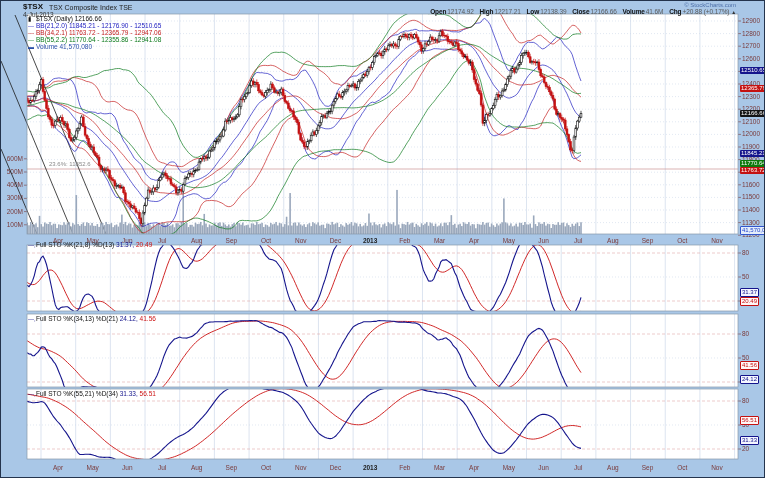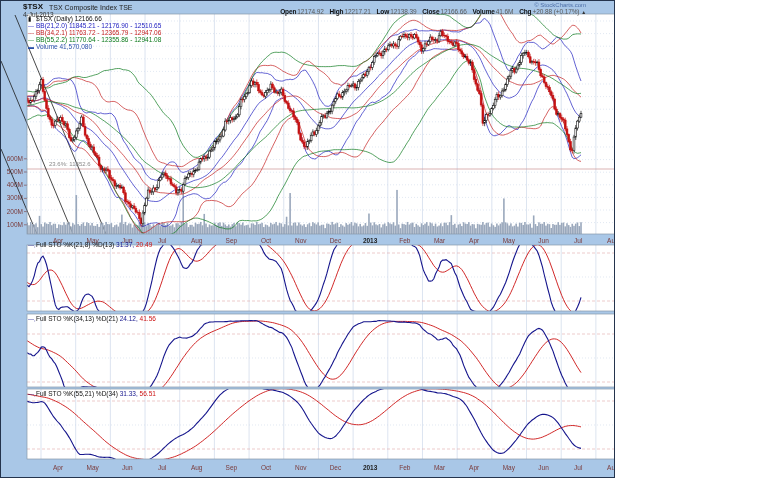--- a/index.html
+++ b/index.html
@@ -1,16 +1,16 @@
 <!DOCTYPE html>
 <html><head>
 <meta charset="utf-8">
 <style>
   html,body{margin:0;padding:0;background:#ffffff;-webkit-text-size-adjust:none;}
-  .wrap{position:relative;width:615px;height:478px;box-sizing:border-box;
+  .wrap{position:relative;width:765px;height:478px;box-sizing:border-box;
         background:#a9c7e7;border:1px solid #24344d;overflow:hidden;
         font-family:"Liberation Sans",sans-serif;}
   svg{position:absolute;left:0;top:0;z-index:1;}
   .txt{position:absolute;z-index:3;white-space:nowrap;line-height:1;}
   .hdr-sym{left:22px;top:2px;font-size:8px;font-weight:bold;color:#111;}
   .hdr-title{left:48px;top:3px;font-size:7px;color:#222;}
   .hdr-date{left:22px;top:11px;font-size:6.5px;color:#333;}
   .hdr-copy{right:28px;top:1px;font-size:6px;color:#4d6fa8;}
   .quote{right:28px;top:8px;font-size:6.5px;letter-spacing:-0.1px;color:#555;}
   .q-l{font-weight:bold;color:#111;margin-left:4px;}

